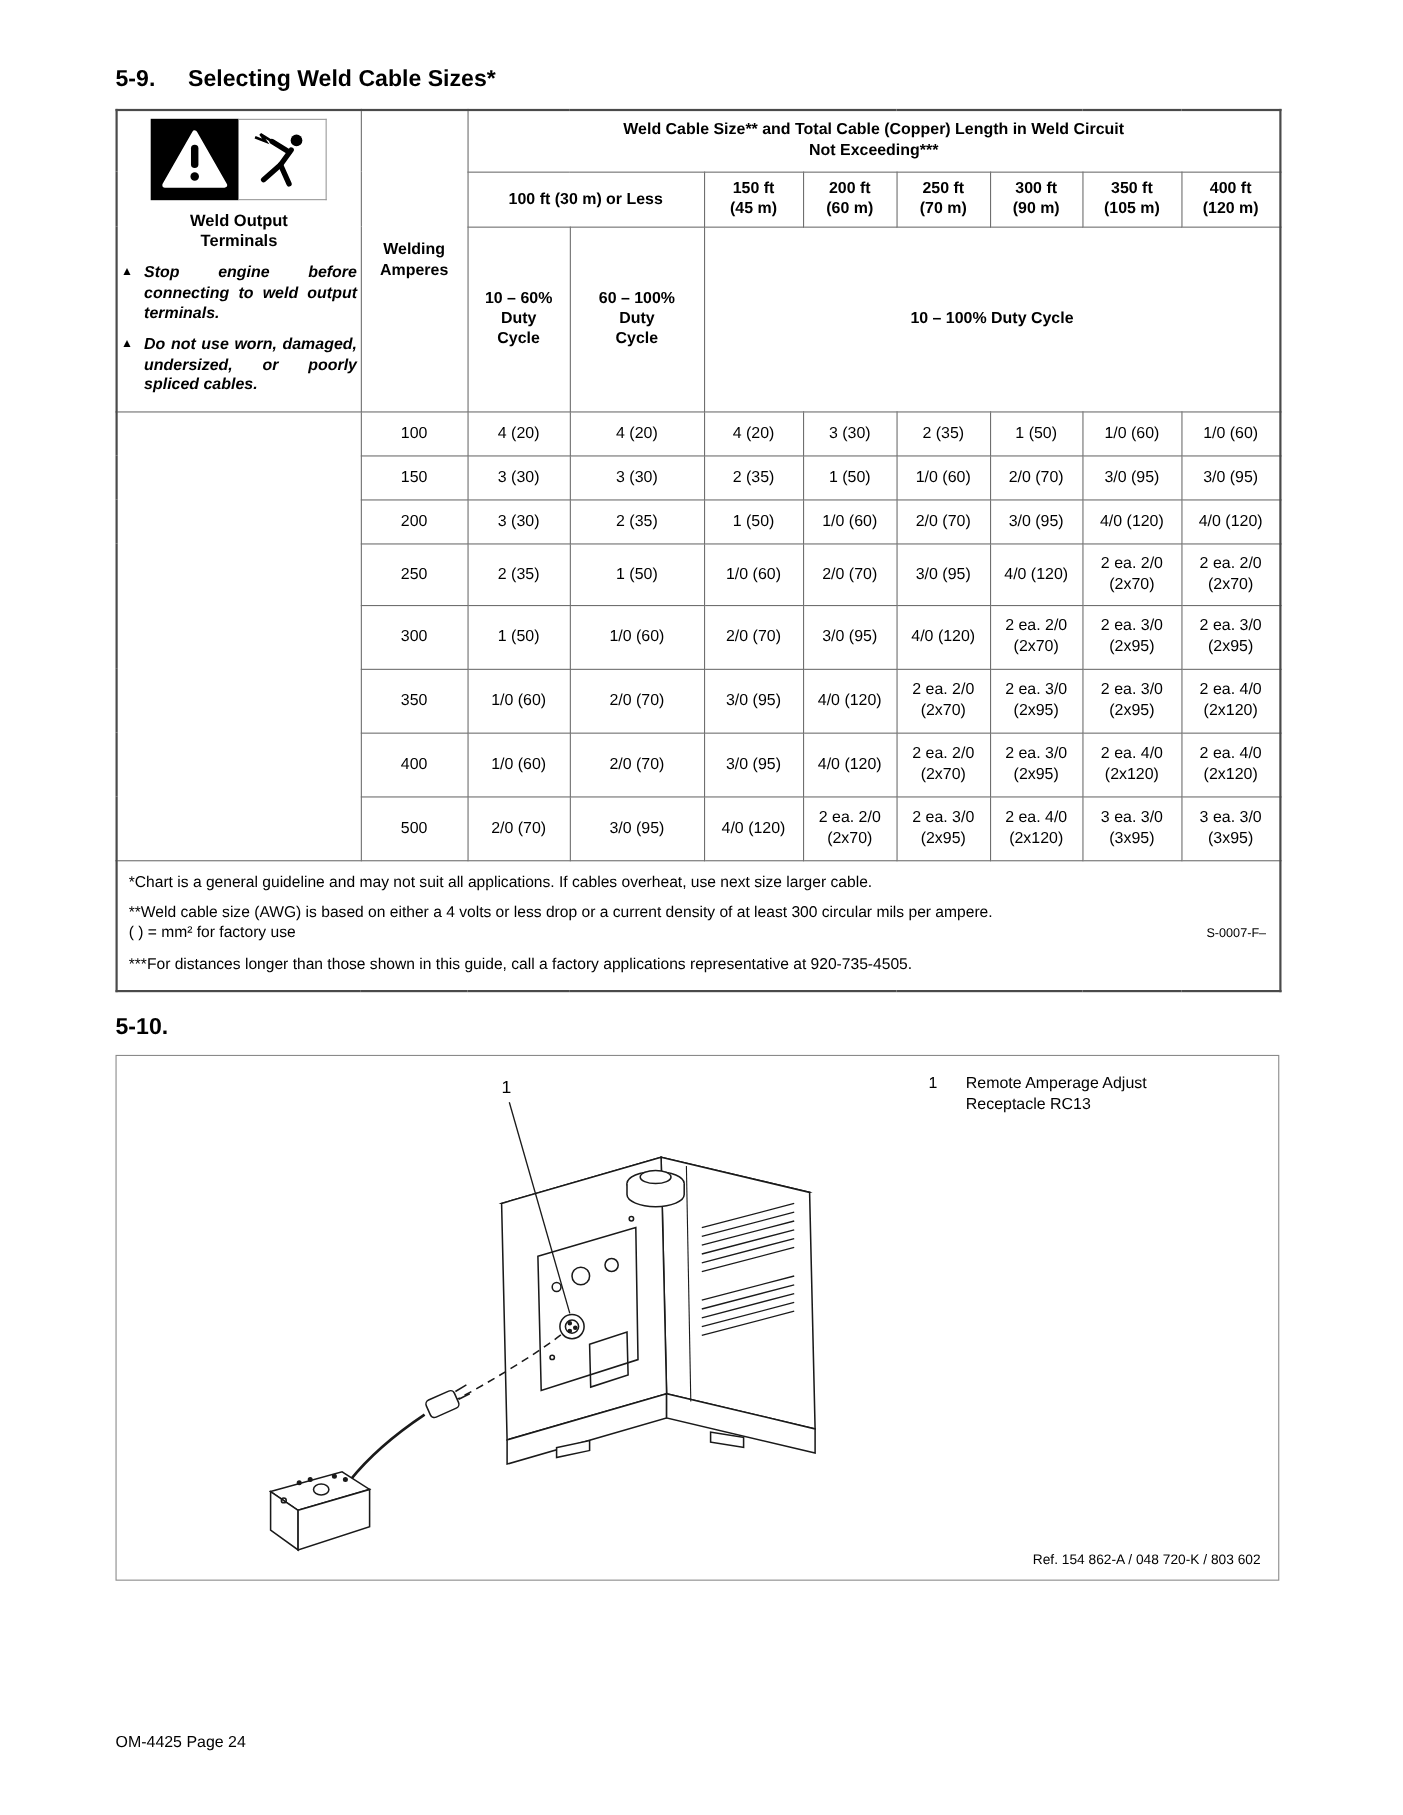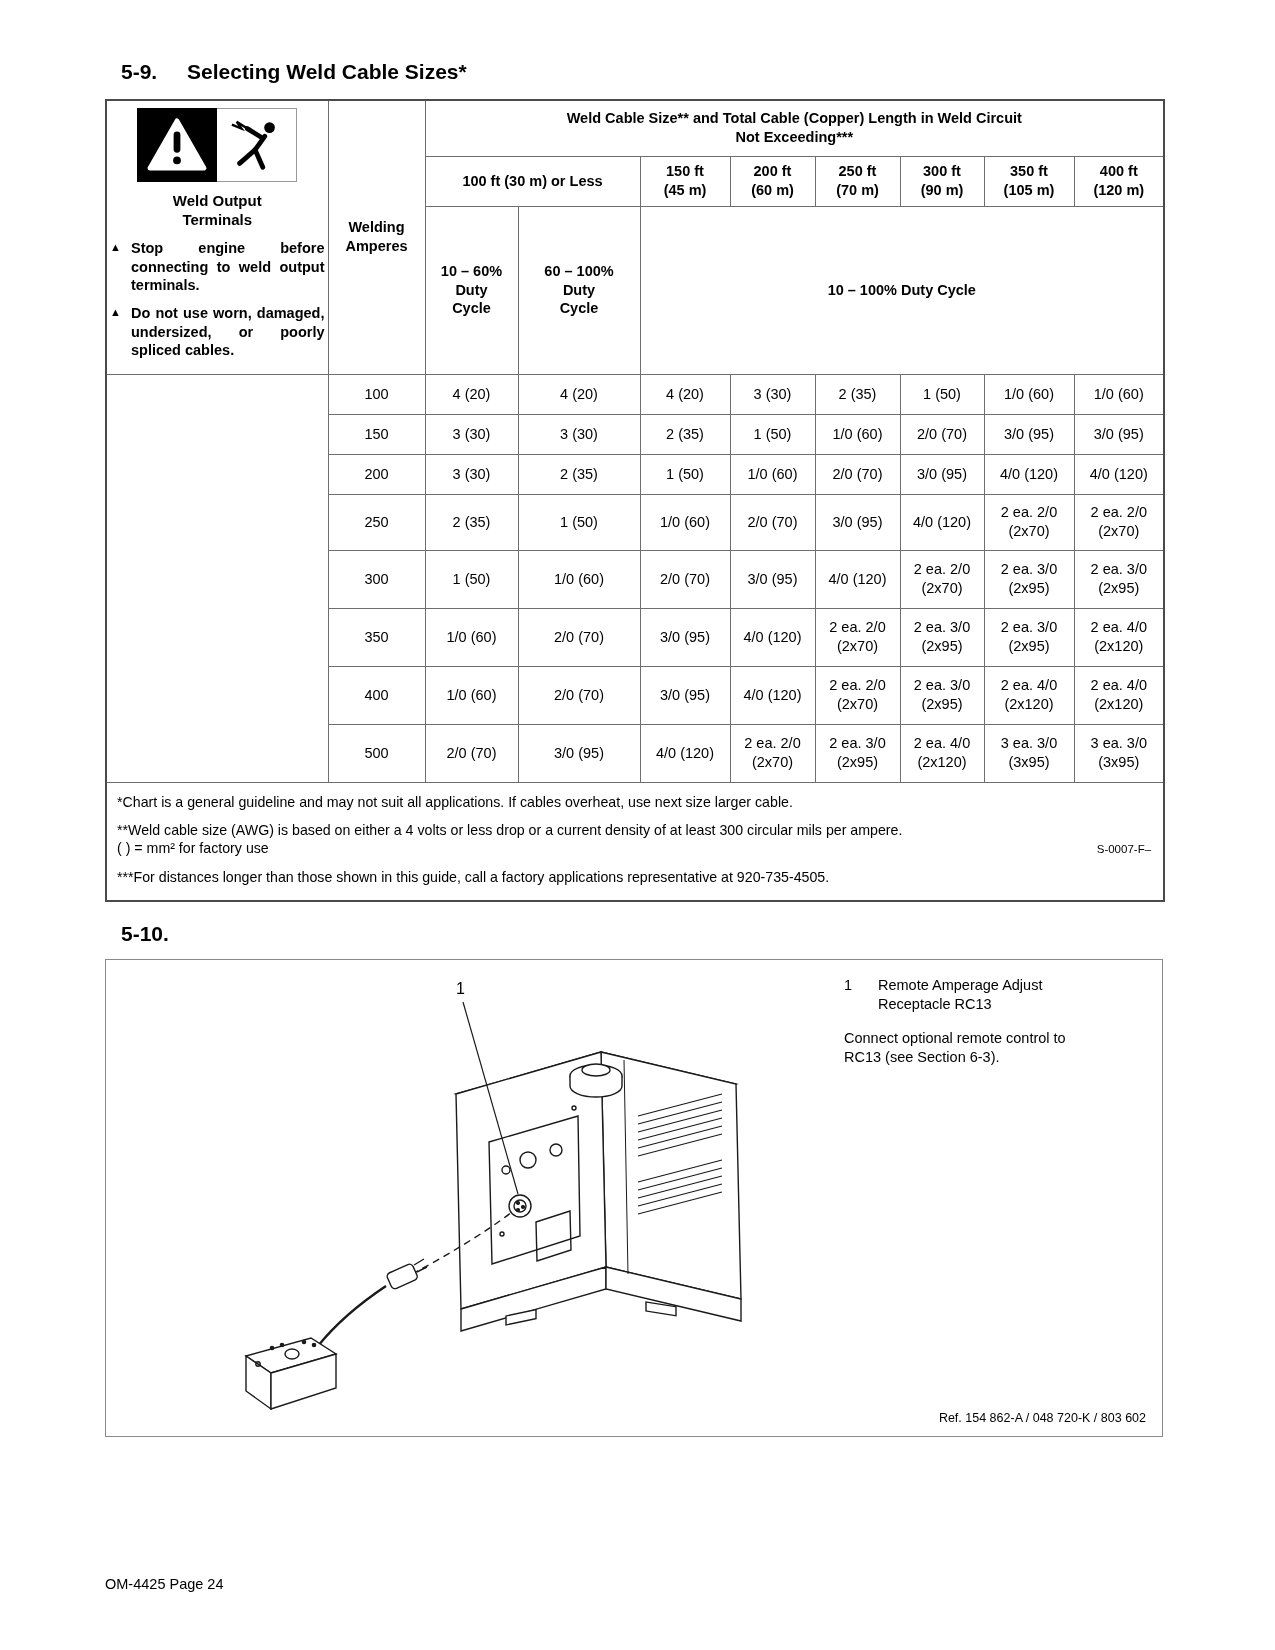--- a/index.html
+++ b/index.html
@@ -2,42 +2,42 @@
 <html><head>
 <meta charset="utf-8">
 <style>
   *{box-sizing:border-box;}
   html,body{margin:0;padding:0;}
   body{width:1275px;height:1650px;position:relative;background:#ffffff;color:#000;
        font-family:"Liberation Sans","DejaVu Sans",sans-serif;}
   .content{position:absolute;left:105px;top:60px;width:1058px;}
 
   .sec-heading{display:flex;align-items:baseline;font-size:21px;font-weight:bold;margin:0 0 15px 0;}
-  .sec-num{flex:0 0 66px;margin-left:16px;}
+  .sec-num{flex:0 0 66px;}
   .sec-heading.second{margin:20px 0 13px 0;}
 
   table.cable-table{border-collapse:collapse;width:100%;table-layout:fixed;border:2px solid #4a4a4a;}
   .cable-table td{border:1px solid #6f6f6f;text-align:center;vertical-align:middle;
                   font-size:14.5px;line-height:1.3;padding:3px 3px;}
   .pre-line{white-space:pre-line;}
   .top-head,.dist-head,.duty-head,.amps-head{font-weight:bold;font-size:15px;}
   tr.r1{height:56px;} tr.r2{height:50px;} tr.r3{height:168px;}
   tr.row-s{height:40px;padding-left:20px;} tr.row-m{height:56px;} tr.row-l{height:58px;}
   .amps-head{padding-top:84px;}
 
   .info-cell{vertical-align:top;padding:10px 12px 6px;}
   .warn-art{display:flex;justify-content:center;margin:2px 0 10px;}
   .warn-black{width:80px;height:74px;background:#000;display:flex;align-items:center;justify-content:center;}
   .warn-white{width:80px;height:74px;background:#fff;border:1px solid #9a9a9a;border-left:none;
               display:flex;align-items:center;justify-content:center;}
   .warn-title{font-weight:bold;font-size:15px;text-align:center;margin:0 0 10px;line-height:1.25;}
   .warn-bullet{display:flex;gap:8px;margin:0 0 9px;text-align:justify;font-weight:bold;
                font-size:14.5px;line-height:1.28;}
   .warn-bullet .tri{flex:0 0 13px;font-size:11px;line-height:1.5;text-align:left;}
-  .warn-bullet .bullet-text{flex:1;}
+  .warn-bullet .bullet-text{flex:1;font-style:italic;}
   .info-empty{border-top:none;}
 
   tr.fn-row td{text-align:left;vertical-align:top;padding:10px 10px 4px;}
   .fn-row p{margin:0 0 10px;font-size:14.2px;line-height:1.3;font-weight:normal;}
   .fn-rel{position:relative;padding-right:80px;}
   .fn-code{position:absolute;right:2px;bottom:1px;font-size:11.5px;}
 
   .figure{position:relative;margin-top:2px;height:478px;border:1.5px solid #8a8a8a;background:#fff;overflow:hidden;}
   .legend{position:absolute;left:738px;top:16px;width:312px;font-size:14.5px;line-height:1.3;}
   .legend-row{display:flex;}
@@ -314,22 +314,20 @@
       </g>
       <text x="250" y="30" font-size="16" fill="#000" font-family="Liberation Sans, sans-serif">1</text>
     </svg>
 
     <div class="legend">
       <div class="legend-row">
         <span class="legend-num">1</span>
         <span class="legend-text pre-line">Remote Amperage Adjust
 Receptacle RC13</span>
       </div>
-      <p class="legend-note pre-line">Connect optional remote control to
-RC13 (see Section 6-3).</p>
     </div>
 
     <div class="fig-ref">Ref. 154 862-A / 048 720-K / 803 602</div>
   </div>
 
 </div>
 
 <div class="page-footer">OM-4425 Page 24</div>
 
 </body></html>

